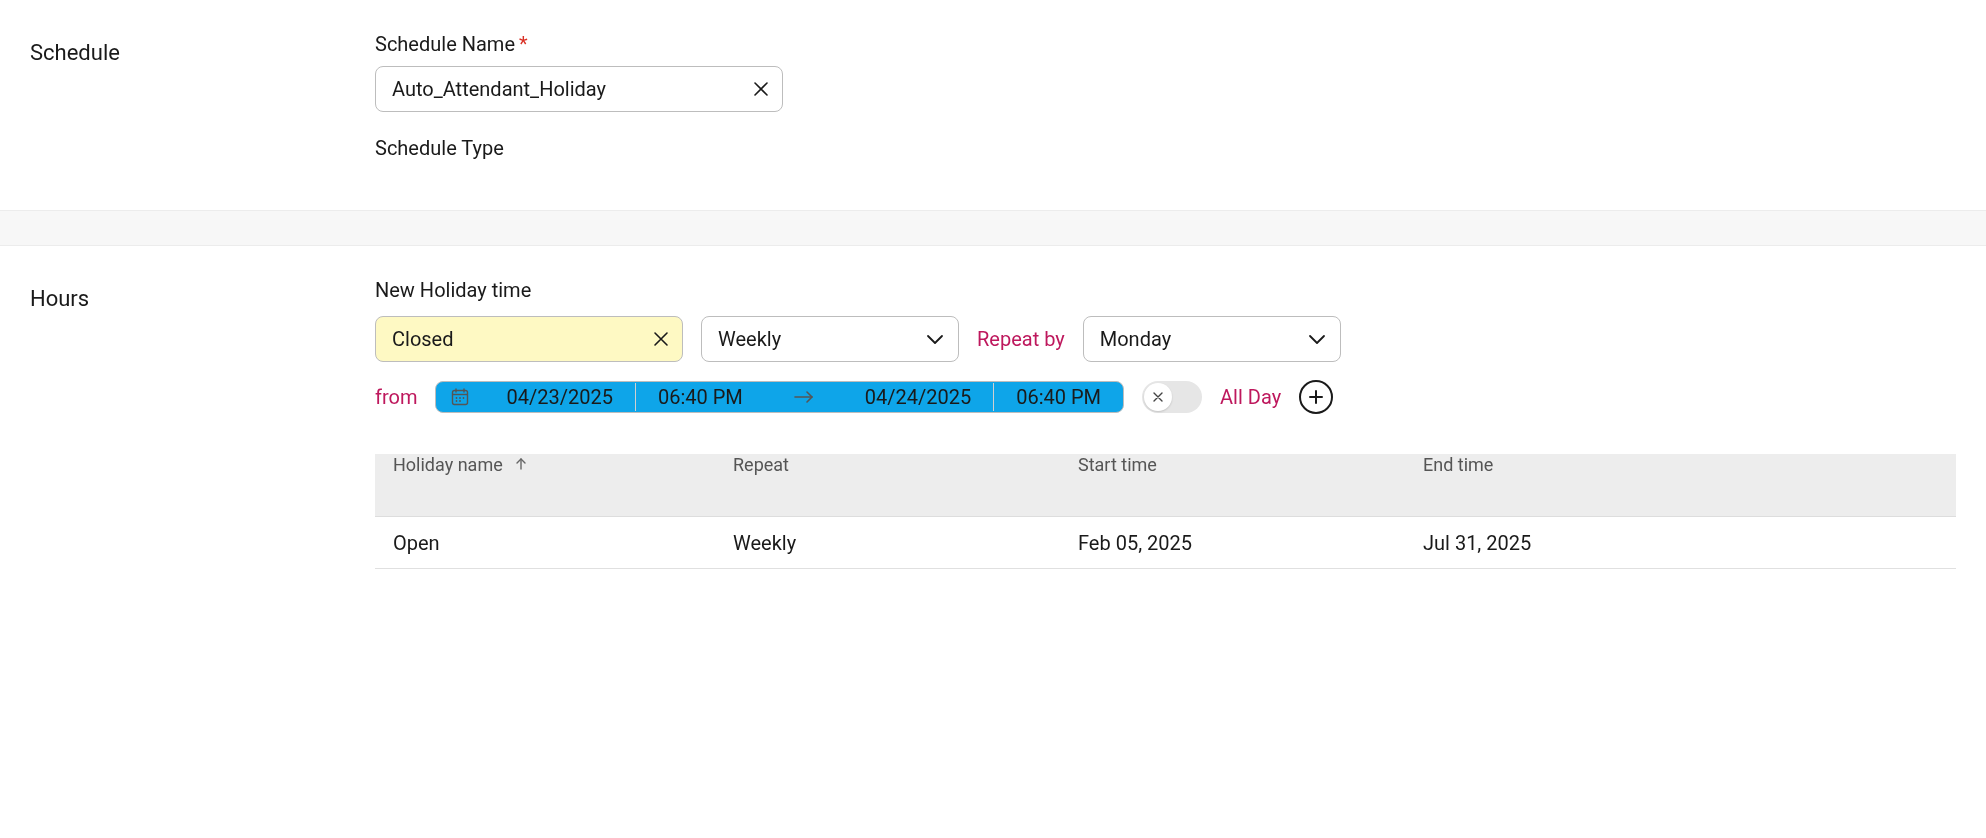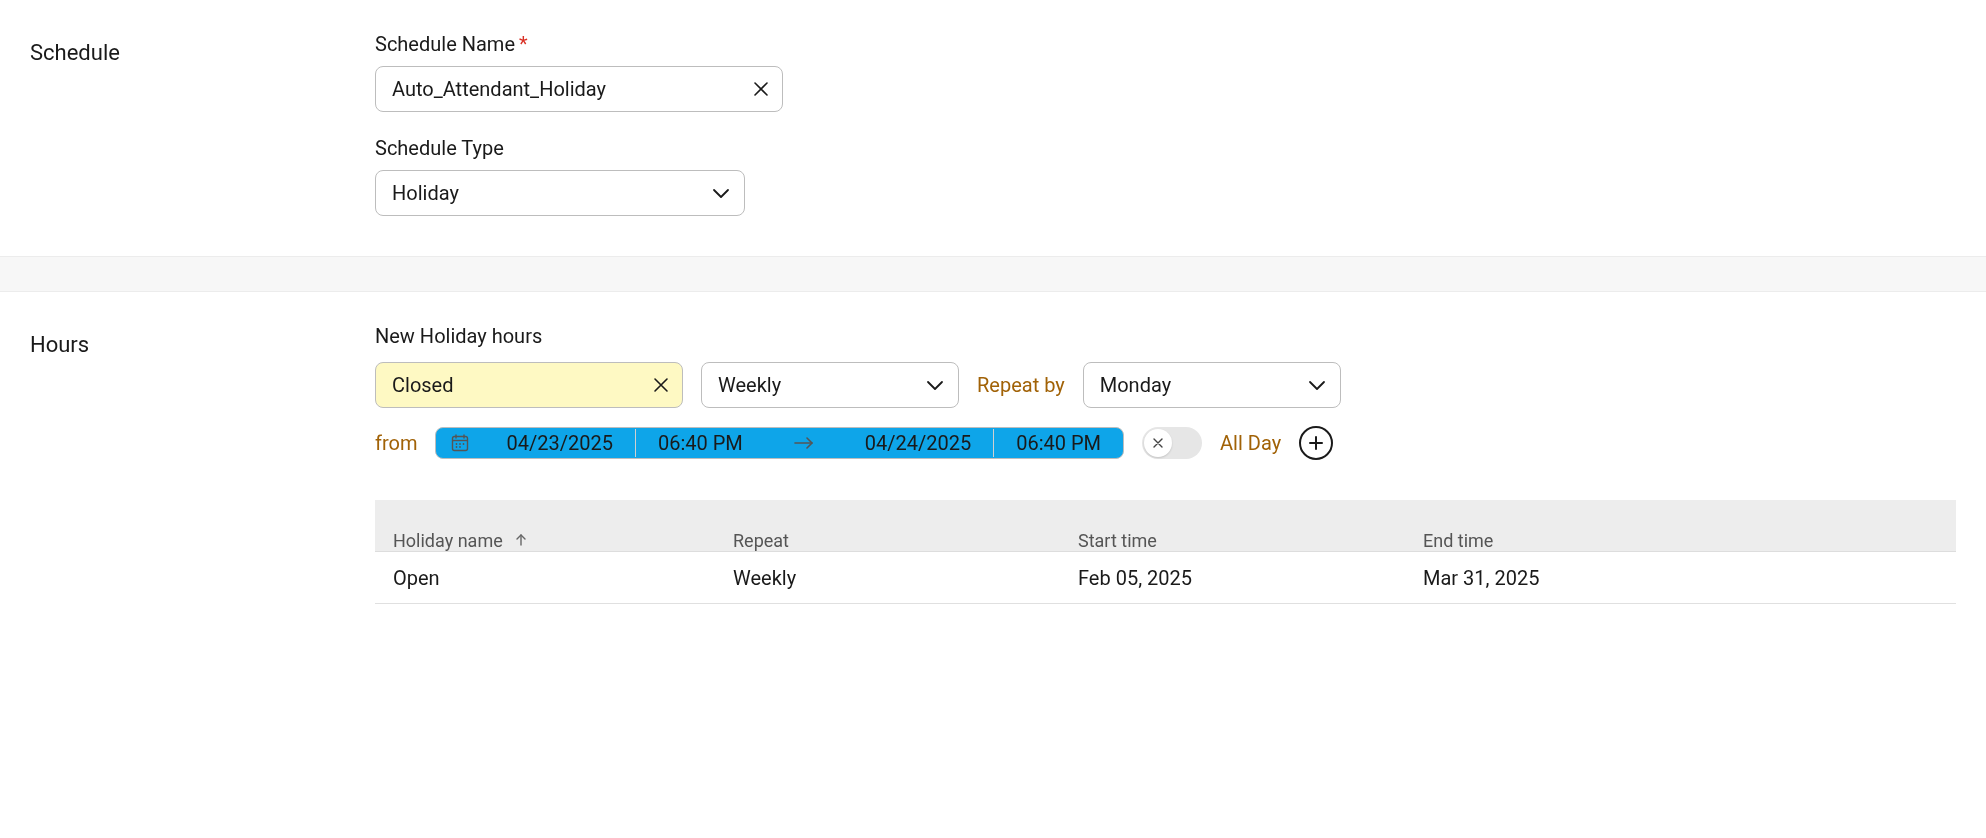--- a/index.html
+++ b/index.html
@@ -106,21 +106,21 @@
     font-family: inherit;
     padding: 10px 44px 10px 16px;
     border: 1px solid #bdbdbd;
     border-radius: 8px;
     width: 308px;
     background: #fef9c3;
     color: #1a1a1a;
   }
   .select-repeat { width: 258px; }
   .select-day { width: 258px; }
-  .plain-label { font-size: 20px; color: #a16207; }
+  .plain-label { font-size: 20px; color: #be185d; }
   .datetime-group {
     display: inline-flex;
     align-items: center;
     border: 1px solid #bdbdbd;
     border-radius: 8px;
     height: 32px;
     background: #0ea5e9;
   }
   .dt-icon {
     padding: 0 14px;
@@ -184,22 +184,22 @@
     color: #1a1a1a;
   }
   .table {
     margin-top: 40px;
     width: 100%;
   }
   .thead {
     display: flex;
     background: #ededed;
     border-bottom: 1px solid #ddd;
-    height: 52px;
-    align-items: flex-end;
+    height: 63px;
+    align-items: flex-start;
     color: #555;
     font-size: 18px;
   }
   .th, .td {
     padding: 0 18px;
   }
   .col-name { flex: 0 0 340px; }
   .col-repeat { flex: 0 0 345px; }
   .col-start { flex: 0 0 345px; }
   .col-end { flex: 1; text-align: left; }
@@ -230,40 +230,32 @@
         <div class="clear-btn">
           <svg width="16" height="16" viewBox="0 0 16 16">
               <path d="M2 2 L14 14 M14 2 L2 14" stroke="currentColor" stroke-width="1.6" fill="none" stroke-linecap="round"></path>
             </svg>
         </div>
       </div>
     </div>
 
     <div class="field-block" style="margin-bottom:0">
       <div class="field-label">Schedule Type</div>
-      <div class="select-wrapper" style="width:370px">
-        <div class="select-value">Holiday</div>
-        <div class="select-chevron">
-          <svg width="18" height="12" viewBox="0 0 18 12">
-              <path d="M2 3 L9 10 L16 3" stroke="currentColor" stroke-width="1.8" fill="none" stroke-linecap="round" stroke-linejoin="round"></path>
-            </svg>
-        </div>
-      </div>
     </div>
 
   </div>
 </div>
 
 <div class="divider-band"></div>
 
 <div class="section">
   <div class="section-label">Hours</div>
   <div class="section-body">
 
-    <div class="subheading">New Holiday hours</div>
+    <div class="subheading">New Holiday time</div>
 
     <div class="row">
       <div class="name-input-wrapper">
         <input class="name-input" type="text" value="Closed" style="">
         <div class="clear-btn">
           <svg width="16" height="16" viewBox="0 0 16 16">
               <path d="M2 2 L14 14 M14 2 L2 14" stroke="currentColor" stroke-width="1.6" fill="none" stroke-linecap="round"></path>
             </svg>
         </div>
       </div>
@@ -350,18 +342,18 @@
           </span>
         </div>
         <div class="th col-repeat"><span>Repeat</span></div>
         <div class="th col-start"><span>Start time</span></div>
         <div class="th col-end"><span>End time</span></div>
       </div>
       <div class="trow">
         <div class="td col-name">Open</div>
         <div class="td col-repeat">Weekly</div>
         <div class="td col-start">Feb 05, 2025</div>
-        <div class="td col-end">Mar 31, 2025</div>
+        <div class="td col-end">Jul 31, 2025</div>
       </div>
     </div>
 
   </div>
 </div>
 
 </body></html>

